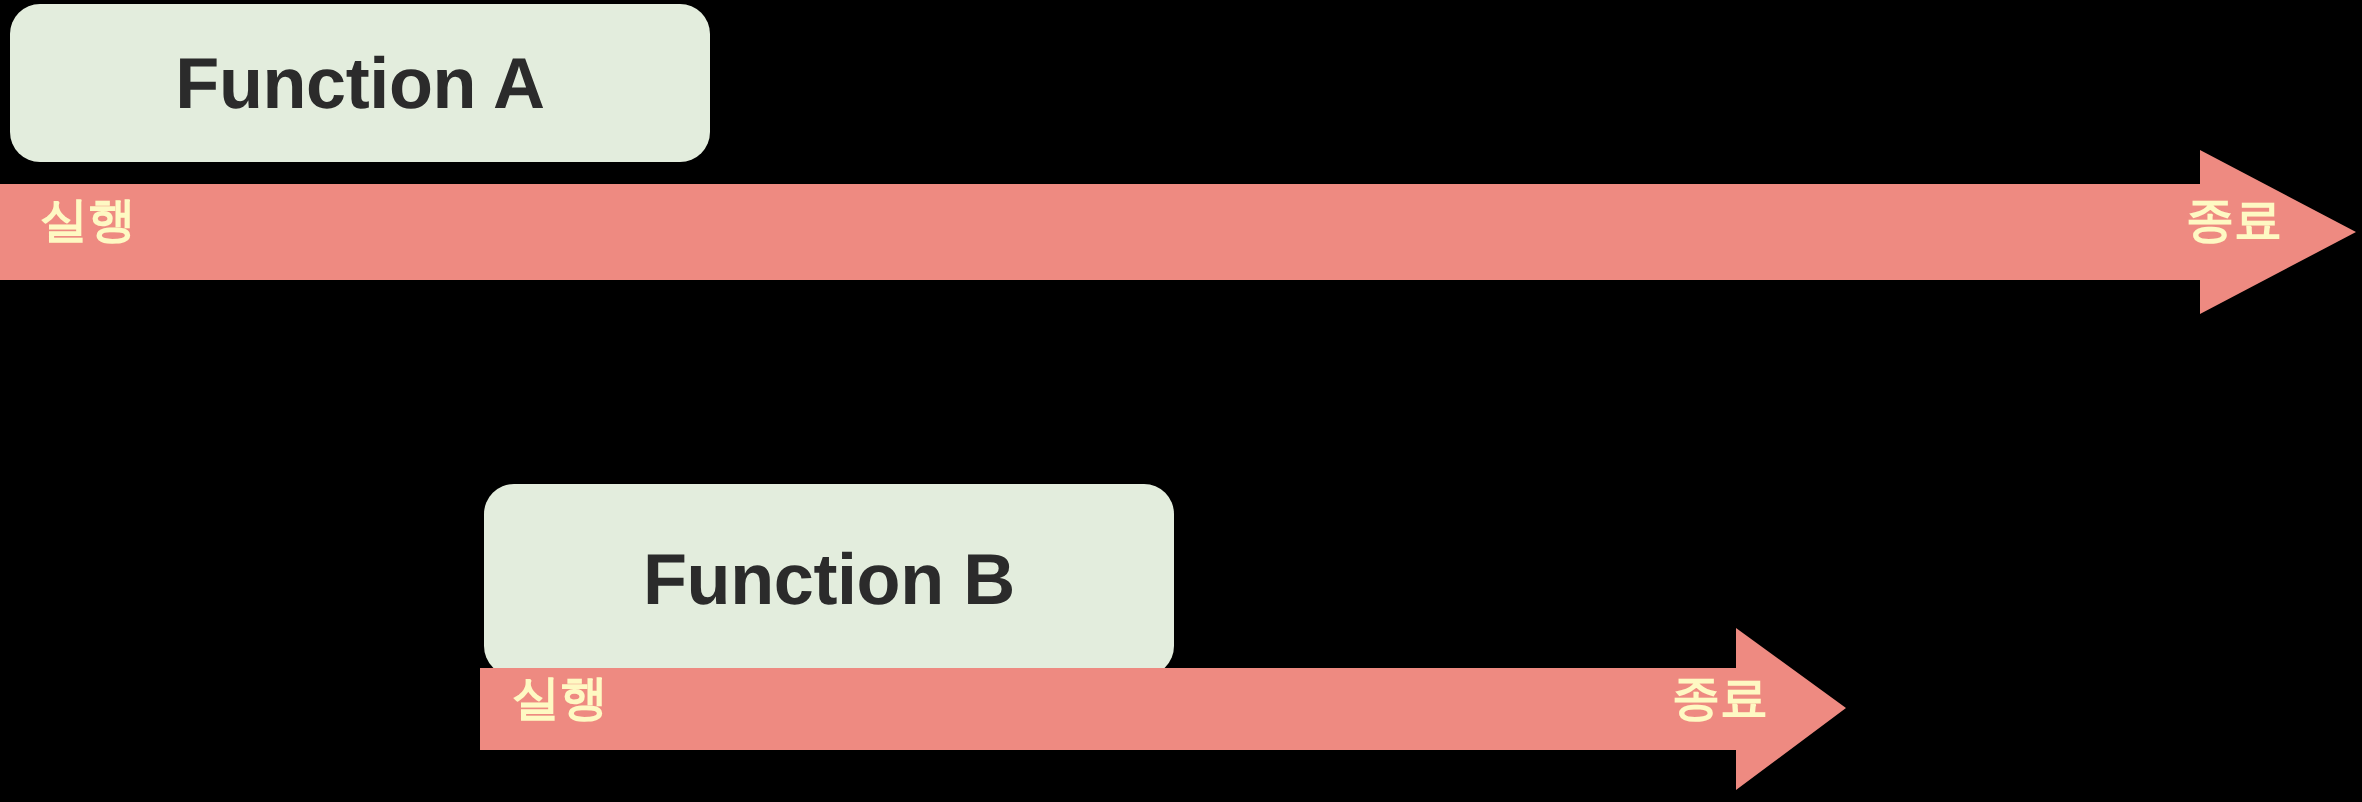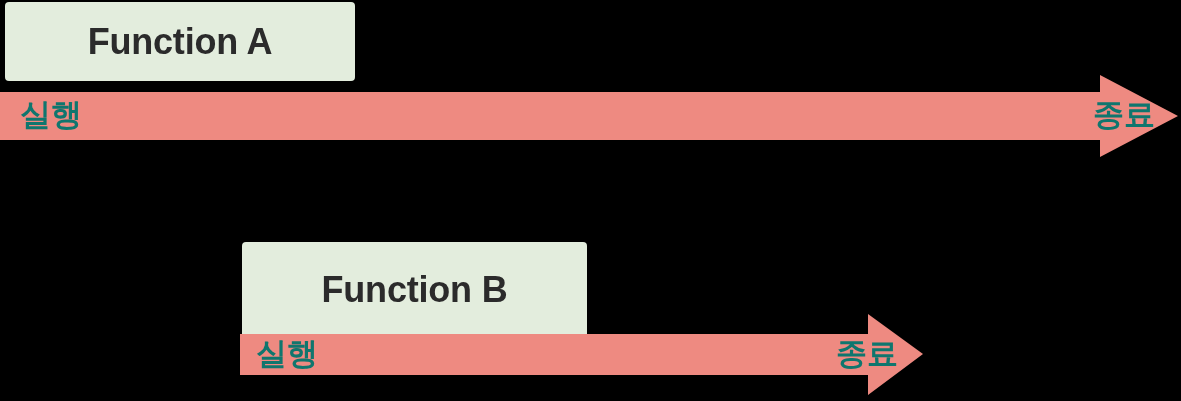--- a/index.html
+++ b/index.html
@@ -17,21 +17,21 @@
     height: 401px;
     background: #000000;
     overflow: hidden;
   }
 
   
   .fn-chip {
     position: absolute;
     box-sizing: border-box;
     background: #e3eddd;
-    border-radius: 4px;
+    border-radius: 15px;
     display: flex;
     align-items: center;
     justify-content: center;
     text-align: right;
   }
   .fn-chip-label {
     font-size: 36px;
     font-weight: bold;
     color: #2b2b2b;
     letter-spacing: -0.2px;
@@ -44,23 +44,23 @@
     position: absolute;
   }
   .arrow-row svg {
     display: block;
     position: absolute;
     left: 0;
     top: 0;
   }
   .arrow-label {
     position: absolute;
-    font-size: 31px;
+    font-size: 24px;
     font-weight: bold;
-    color: #0f766e;
+    color: #fef9c3;
     line-height: 1;
     white-space: nowrap;
   }
 
   
   #chip-a     { left: 5px;  top: 2px;   width: 350px; height: 79px; }
   #row-a      { left: 0px;  top: 75px;  width: 1181px; height: 82px; }
   #row-a .start-label { left: 20px;  top: 24px; }
   #row-a .end-label   { left: 1093px; top: 24px; }
 

